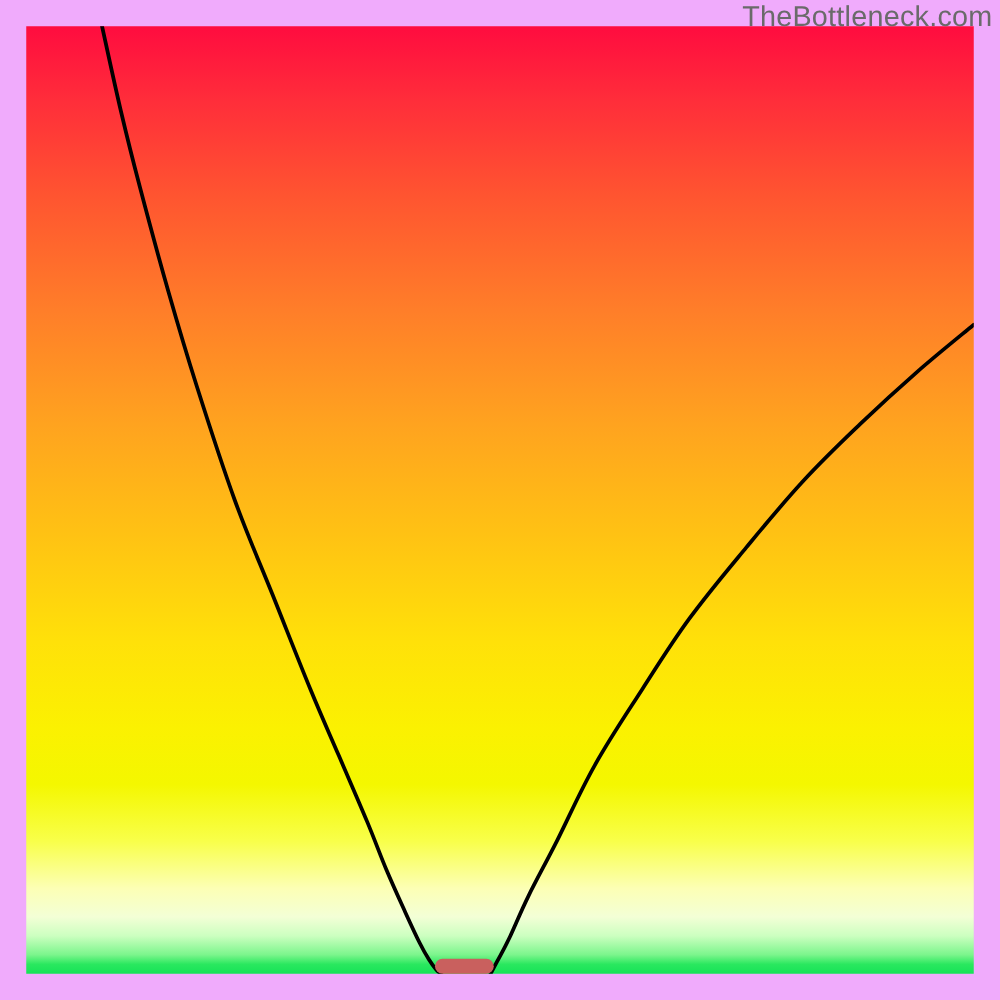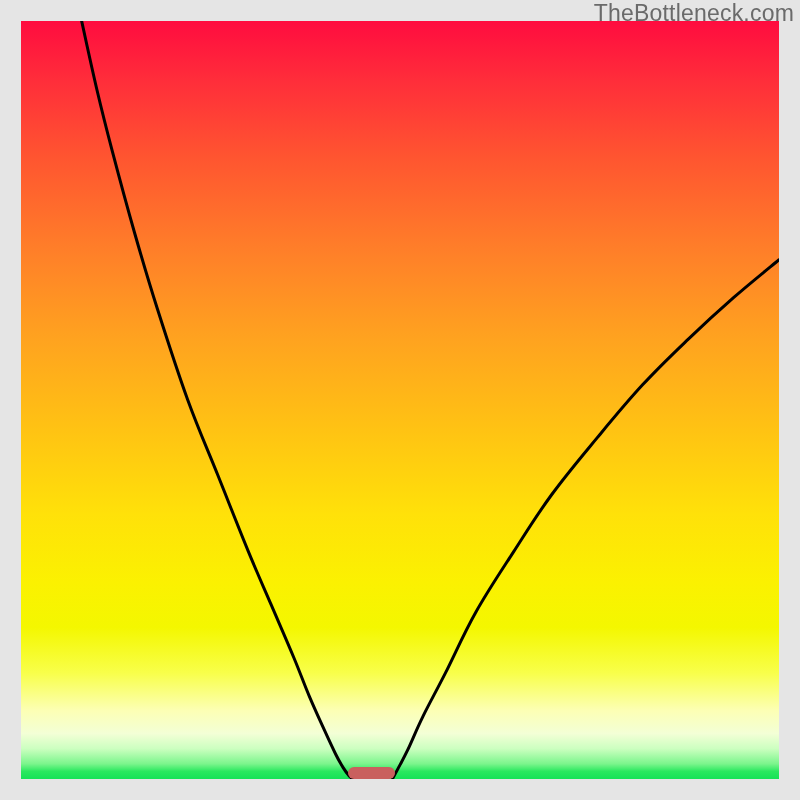--- a/index.html
+++ b/index.html
@@ -8,21 +8,21 @@
     width: 800px;
     height: 800px;
     overflow: hidden;
     background: #000;
     font-family: Arial, Helvetica, sans-serif;
   }
   .frame {
     position: relative;
     width: 800px;
     height: 800px;
-    background: #e5e5e5;
+    background: #f0abfc;
   }
   .plot {
     position: absolute;
     left: 21px;
     top: 21px;
     width: 758px;
     height: 758px;
     
     background: linear-gradient(to bottom,
       #ff0c3f 0%,

